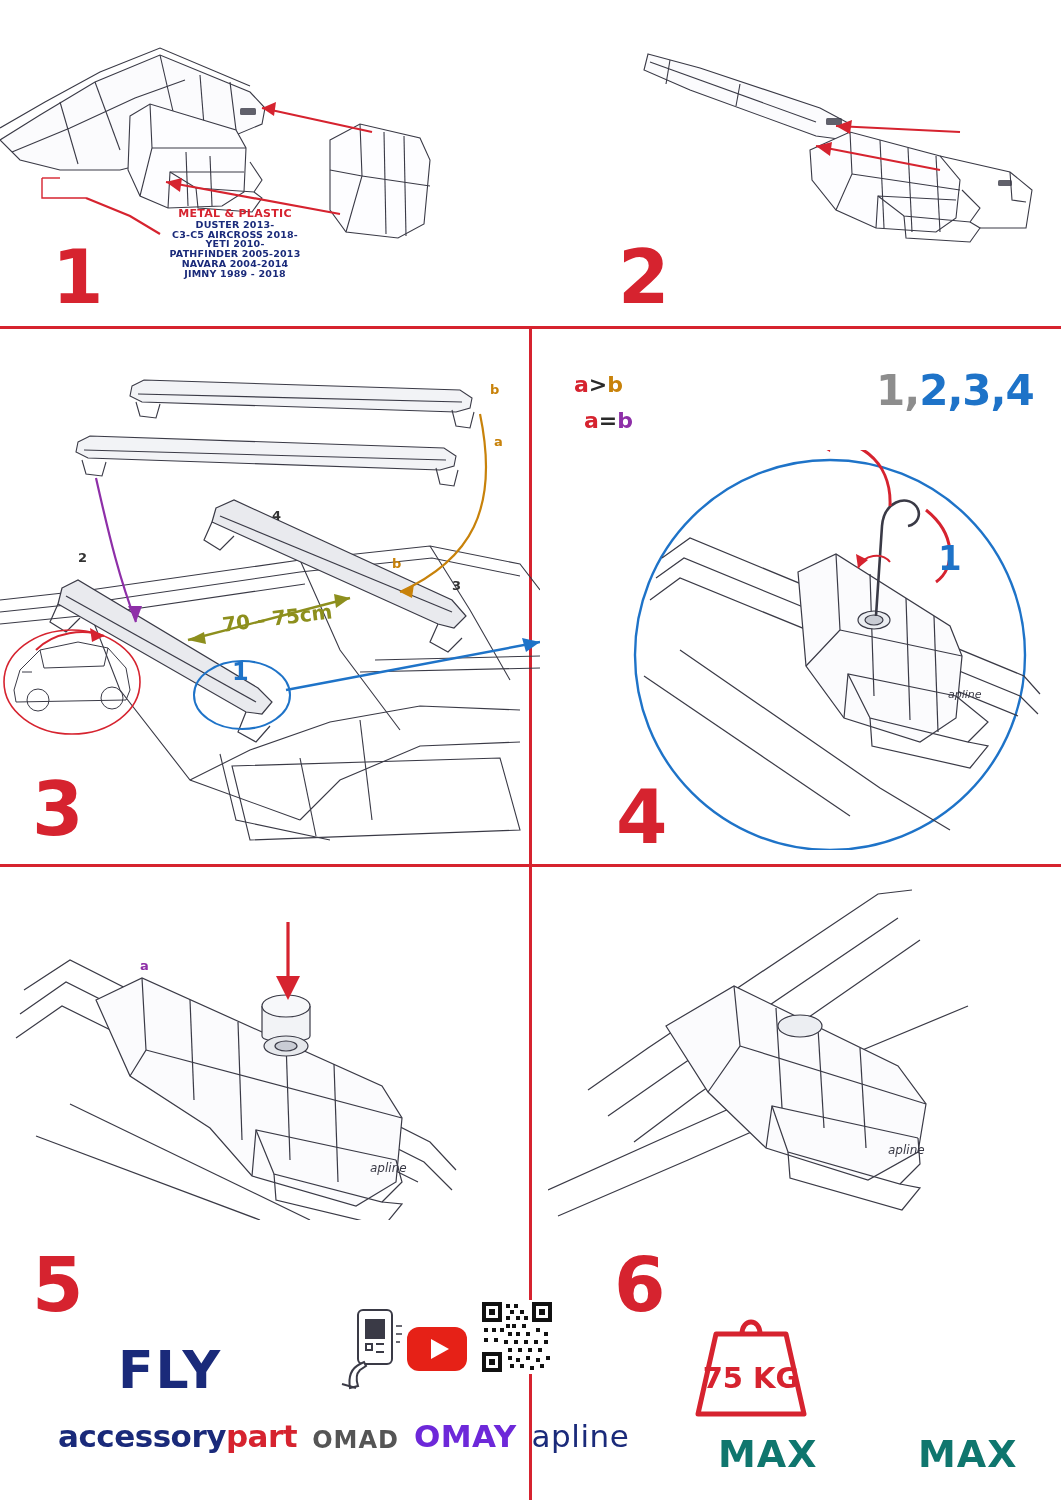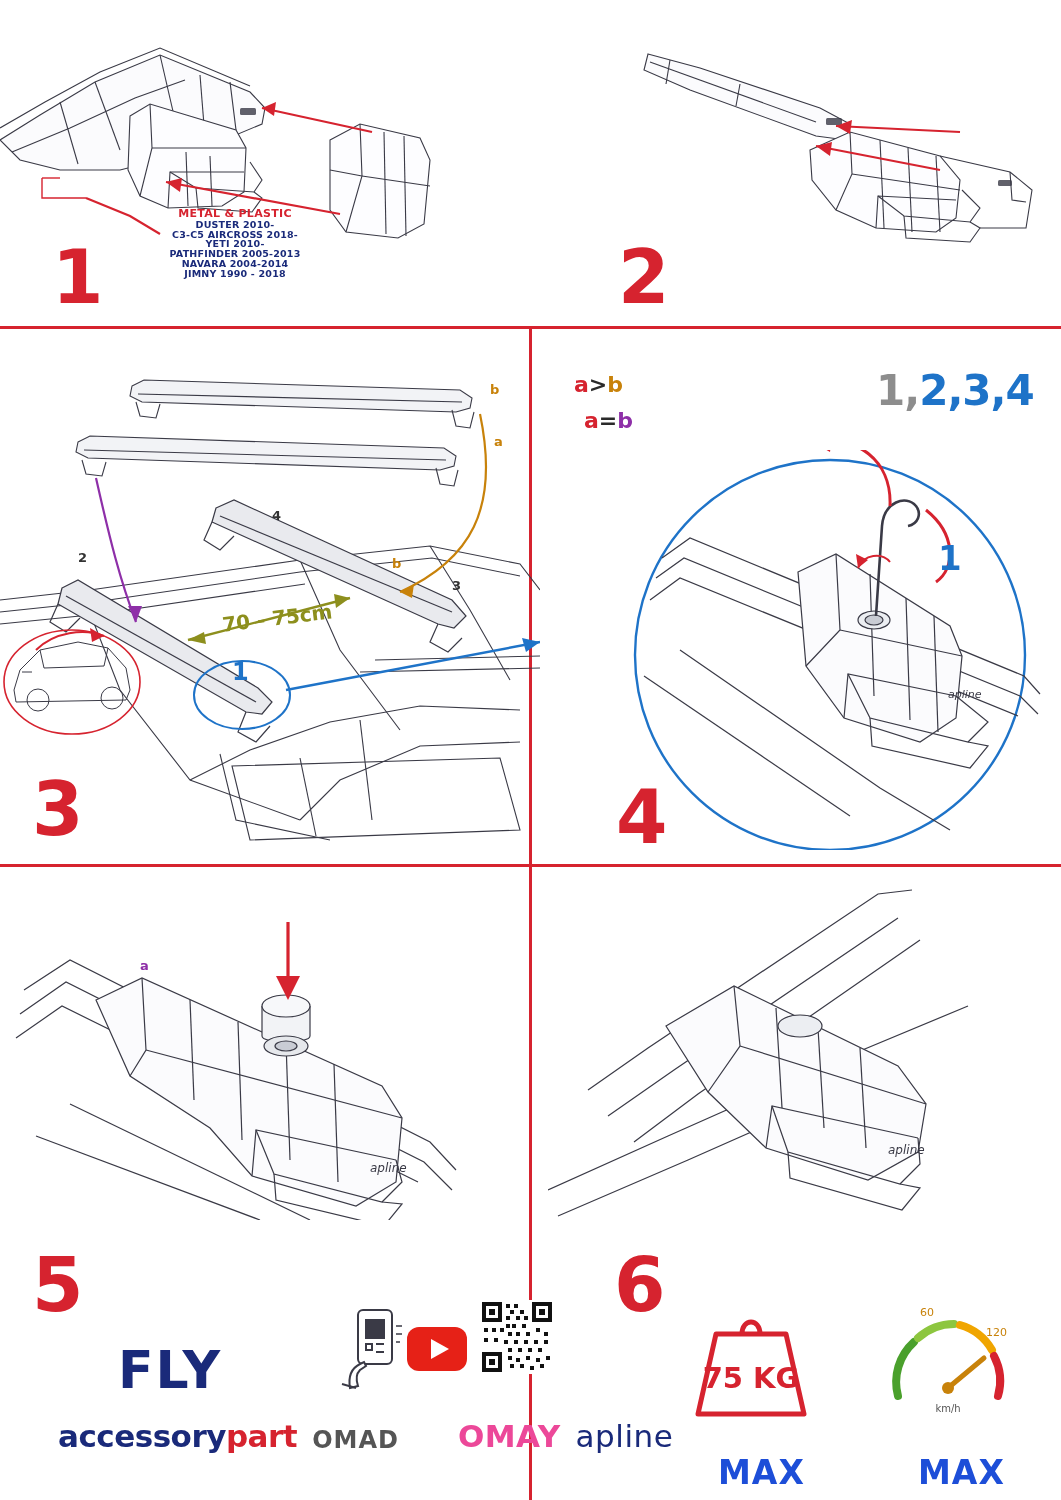--- a/index.html
+++ b/index.html
@@ -61,31 +61,30 @@
     color:#1a2a7a;
     font-family:"DejaVu Sans", sans-serif;
     font-weight:bold;
     font-size:52px;
     letter-spacing:2px;
   }
   .brand-row { position:absolute; display:flex; align-items:flex-end; gap:15px; }
   .b-accessory { font-family:"DejaVu Sans", sans-serif; font-size:31px; font-weight:bold; color:#1a2a7a; letter-spacing:-0.5px; }
   .b-accessory .part { color:#d6232f; }
   .b-omad { font-family:"DejaVu Sans", sans-serif; font-size:24px; font-weight:bold; color:#555; letter-spacing:1px; }
-  .b-omay { font-family:"DejaVu Sans", sans-serif; font-size:31px; font-weight:bold; color:#ec4899; letter-spacing:0.5px;margin-left:44px; }
+  .b-omay { font-family:"DejaVu Sans", sans-serif; font-size:31px; font-weight:bold; color:#6d28d9; letter-spacing:0.5px; }
   .b-apline { font-family:"DejaVu Sans", sans-serif; font-size:31px; font-weight:normal; color:#1a2a7a; letter-spacing:0.5px; }
 
   .max-label {
     position:absolute;
     font-family:"DejaVu Sans", sans-serif;
-    font-size:33px;
+    font-size:38px;
     font-weight:bold;
-    color:#1d4ed8;
+    color:#0f766e;
     letter-spacing:1px;
-    margin-top:21px;
   }
   .kg-text { font-family:"DejaVu Sans", sans-serif; font-weight:bold; font-size:29px; fill:#d6232f; }
   .speed-txt { font-family:"DejaVu Sans", sans-serif; font-size:11px; fill:#c8820a; }
   .kmh { font-family:"DejaVu Sans", sans-serif; font-size:10px; fill:#555; }
 </style>
 </head>
 <body>
 
 <div class="page">
 
@@ -137,26 +136,26 @@
         <path d="M86 178 L130 196 L160 214"></path>
       </g>
       <g fill="#d6232f">
         <path d="M262 88 L276 82 L274 96 Z"></path>
         <path d="M166 162 L182 158 L180 172 Z"></path>
       </g>
     </svg>
   </div>
   <div class="metal-plastic" style="left:110px; top:208px; width:250px;">
     <div class="mp-title">METAL &amp; PLASTIC</div>
-    <div class="mp-list">DUSTER 2010-</div>
+    <div class="mp-list">DUSTER 2013-</div>
     <div class="mp-list">C3-C5 AIRCROSS 2018-</div>
     <div class="mp-list">YETI 2010-</div>
     <div class="mp-list">PATHFINDER 2005-2013</div>
     <div class="mp-list">NAVARA 2004-2014</div>
-    <div class="mp-list">JIMNY 1990 - 2018</div>
+    <div class="mp-list">JIMNY 1989 - 2018</div>
   </div>
   <div class="step-num big-num" style="left:52px; top:240px;">1</div>
 
   <div class="art" style="left:640px; top:40px; width:420px; height:230px;">
     <svg width="420" height="230" viewBox="0 0 420 230">
       <g fill="none" stroke="#3a3a46" stroke-width="1.1">
         <path d="M8 14 L60 28 L180 68 L210 84 L206 100 L176 96 L50 50 L4 30 Z" fill="#fbfbfd"></path>
         <path d="M10 22 L176 82"></path>
         <path d="M30 20 L26 44"></path>
         <path d="M100 44 L96 66"></path>
@@ -475,28 +474,15 @@
 
   <div class="art" style="left:686px; top:1296px; width:130px; height:125px;">
     <svg width="130" height="125" viewBox="0 0 130 125">
       <path d="M30 38 L100 38 L118 118 L12 118 Z" fill="none" stroke="#d6232f" stroke-width="5" stroke-linejoin="round"></path>
       <path d="M56 38 C56 22 74 22 74 38" fill="none" stroke="#d6232f" stroke-width="5"></path>
       <text x="65" y="92" text-anchor="middle" class="kg-text">75 KG</text>
     </svg>
   </div>
   <div class="max-label" style="left:718px; top:1432px;">MAX</div>
 
-  <div class="art" style="left:880px; top:1296px; width:140px; height:128px;">
-    <svg width="140" height="128" viewBox="0 0 140 128">
-      <path d="M18 100 A54 54 0 0 1 34 46" fill="none" stroke="#4aa02c" stroke-width="8" stroke-linecap="round"></path>
-      <path d="M38 42 A54 54 0 0 1 74 28" fill="none" stroke="#8dc63f" stroke-width="8" stroke-linecap="round"></path>
-      <path d="M80 29 A54 54 0 0 1 112 54" fill="none" stroke="#f0a500" stroke-width="8" stroke-linecap="round"></path>
-      <path d="M114 60 A54 54 0 0 1 118 100" fill="none" stroke="#d6232f" stroke-width="8" stroke-linecap="round"></path>
-      <circle cx="68" cy="92" r="6" fill="#c8820a"></circle>
-      <path d="M68 92 L104 62" stroke="#c8820a" stroke-width="5" stroke-linecap="round"></path>
-      <text x="40" y="20" class="speed-txt">60</text>
-      <text x="106" y="40" class="speed-txt">120</text>
-      <text x="68" y="116" text-anchor="middle" class="kmh">km/h</text>
-    </svg>
-  </div>
   <div class="max-label" style="left:918px; top:1432px;">MAX</div>
 
 </div>
 
 </body></html>

